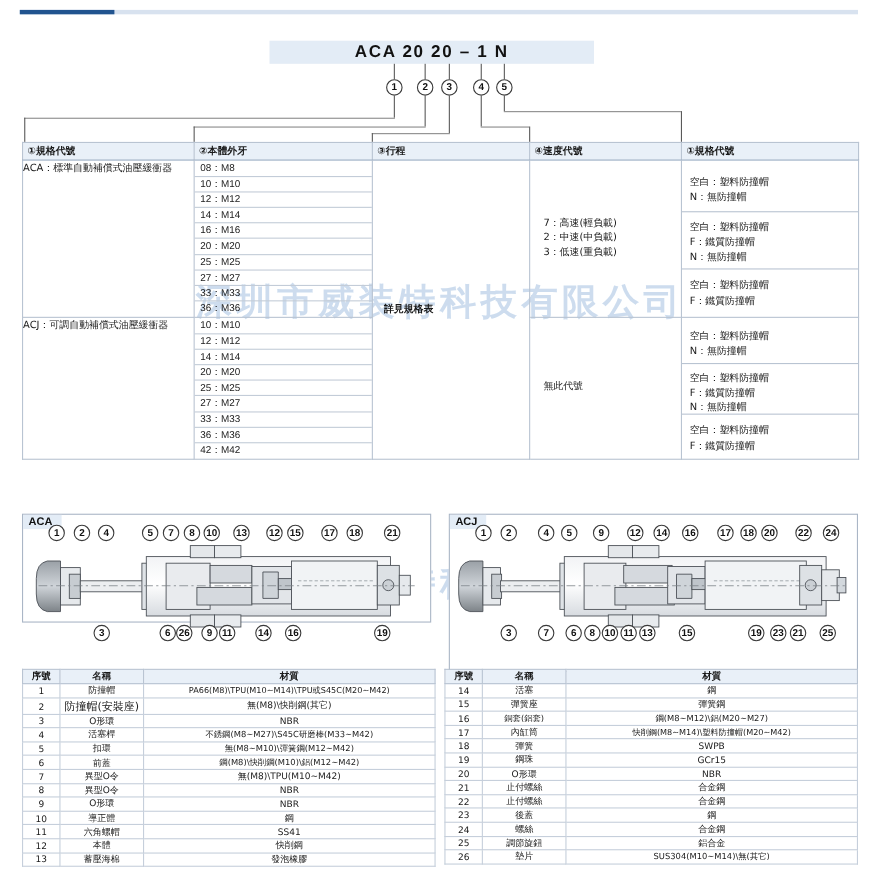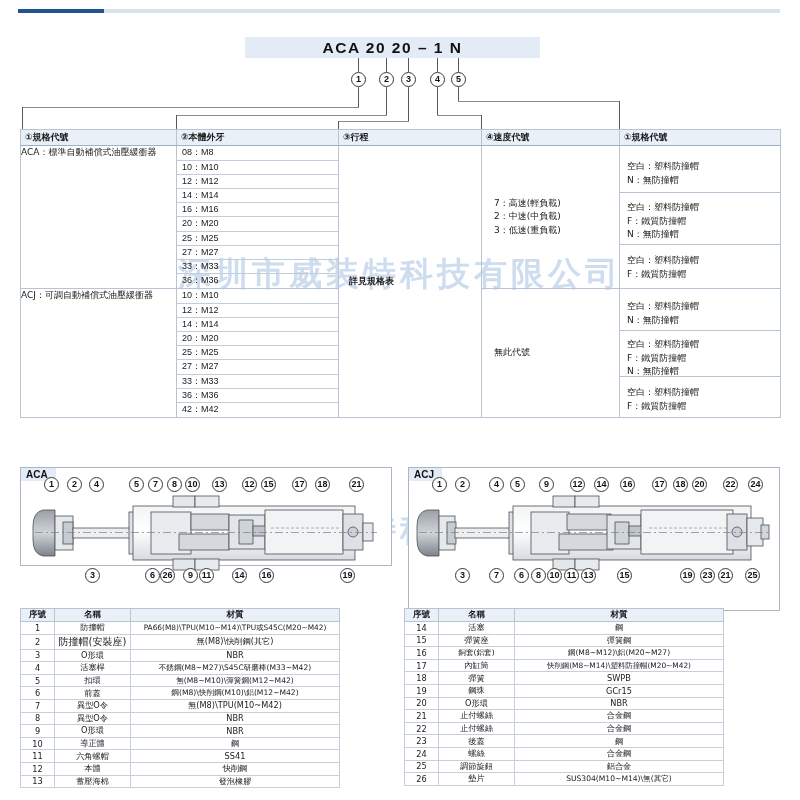--- a/index.html
+++ b/index.html
@@ -105,21 +105,21 @@
   }
   .dtag {
     position:absolute; left:0; top:0; background:#e3ecf6;
     font-size:10px; font-weight:bold; padding:1px 8px 1px 5px;
     color:#111; font-family:"Liberation Sans", sans-serif;
   }
 
   
   .parts {
     position:absolute; border-collapse:collapse; table-layout:fixed;
-    font-size:8.2px; width:320px;
+    font-size:8.2px; width:376px;
   }
   .parts th {
     background:#e9f0f8; border:1px solid #b9c4d2;
     font-size:8.6px; font-weight:bold; height:13px; padding:0;
   }
   .parts td {
     border:1px solid #c6cfdb; height:12.6px; padding:0 2px;
     text-align:center; white-space:nowrap; overflow:hidden;
   }
   .parts .c-no { width:34px; }

